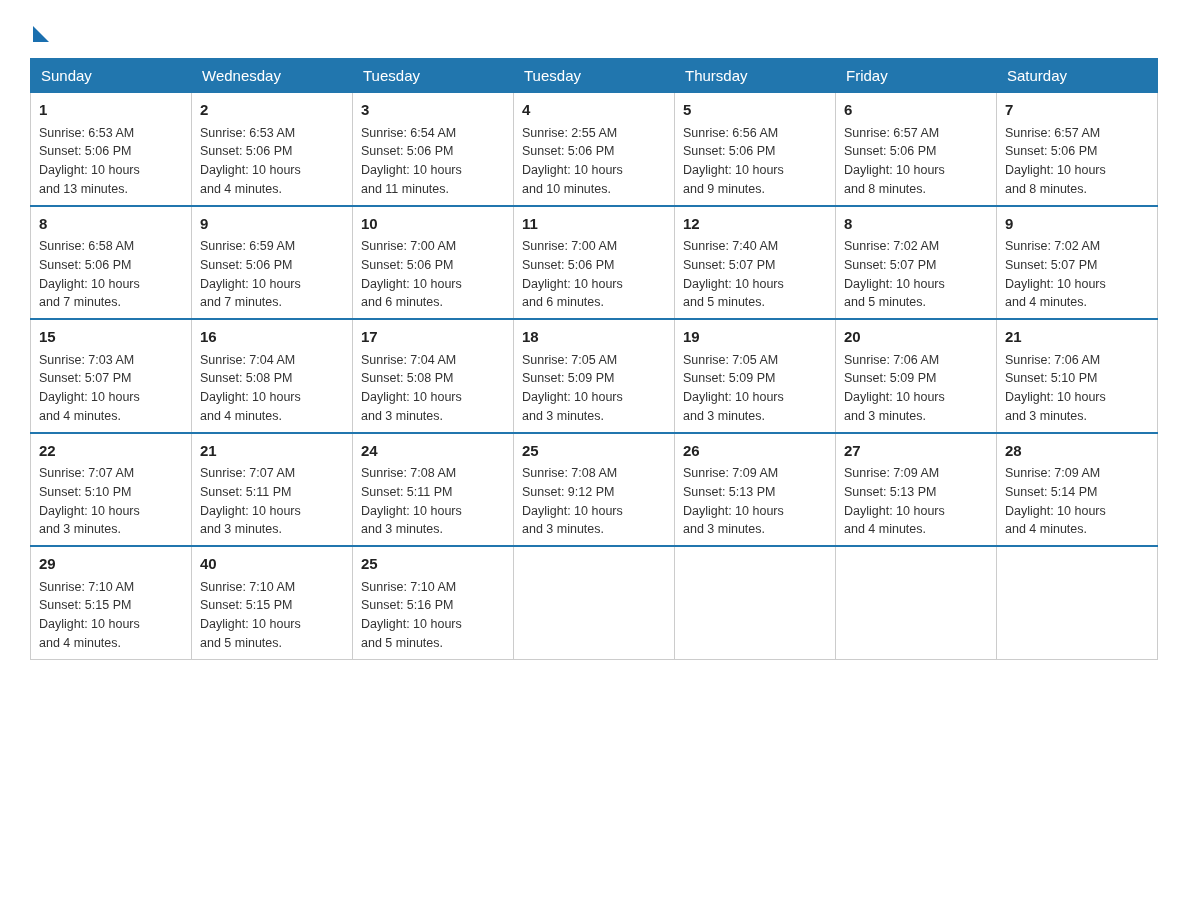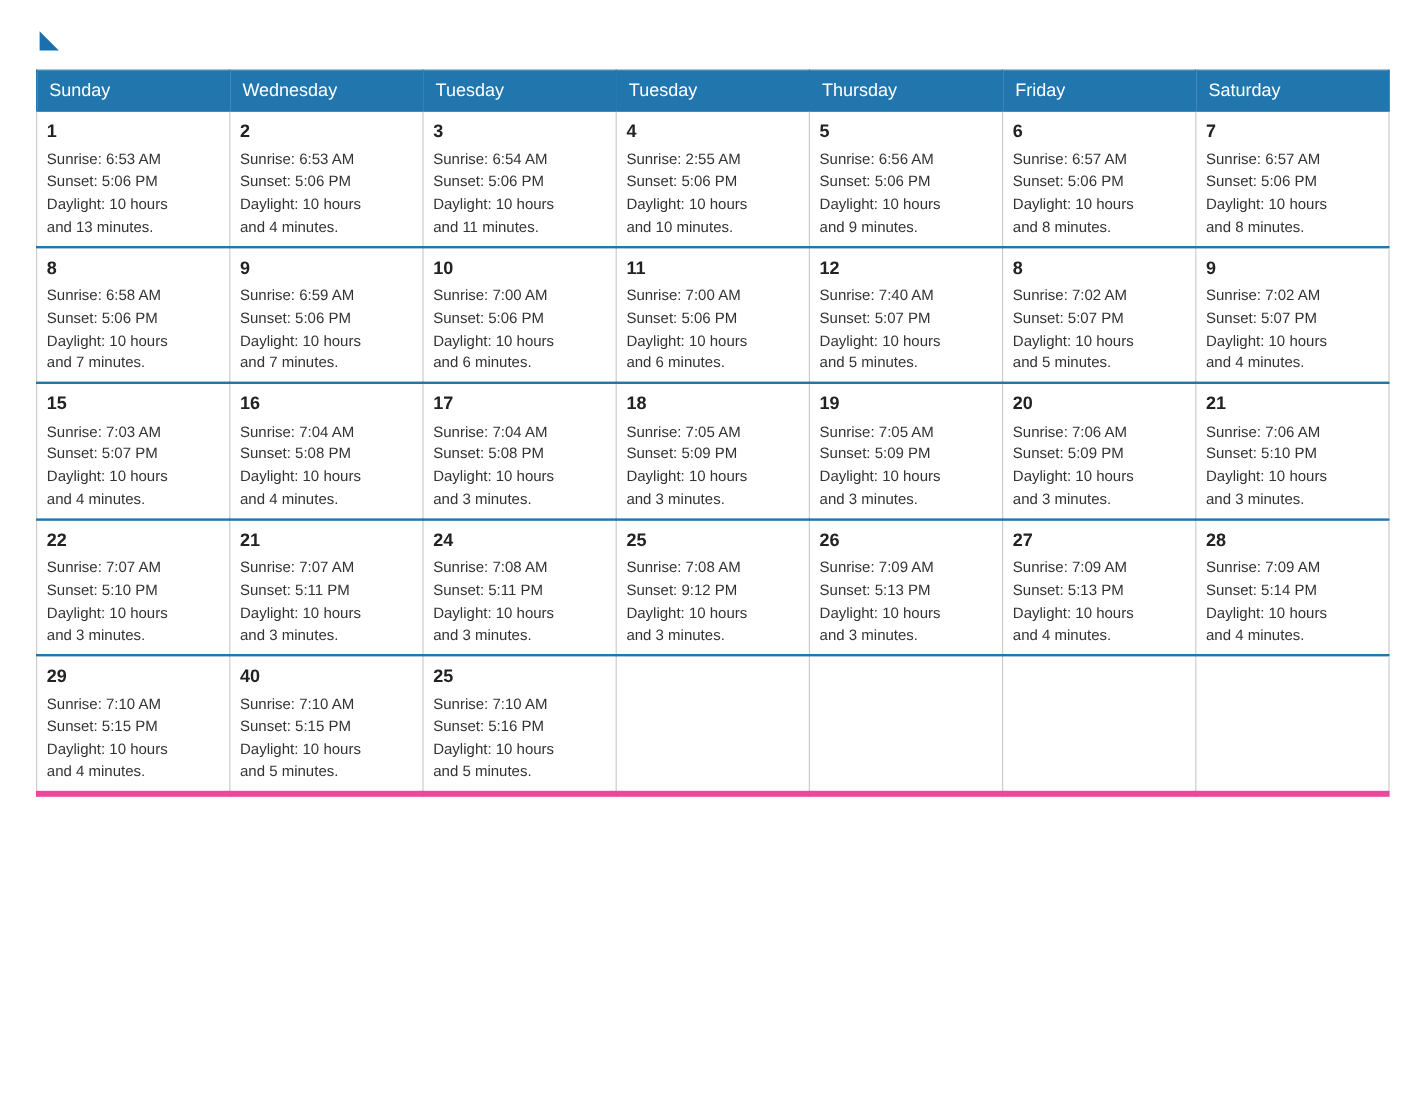--- a/index.html
+++ b/index.html
@@ -59,21 +59,21 @@
       display: block;
       margin-bottom: 2px;
     }
     .calendar tbody tr td.empty {
       background: #fff;
     }
     .calendar tbody tr {
       border-bottom: 2px solid #2176ae;
     }
     .calendar tbody tr:last-child {
-      border-bottom: 5px solid #ec4899;
+      border-bottom: 1px solid #ec4899;
     }
     .logo-wrapper {
       display: flex;
       flex-direction: column;
       align-items: flex-start;
     }
     .logo-line1 {
       display: flex;
       align-items: center;
     }

